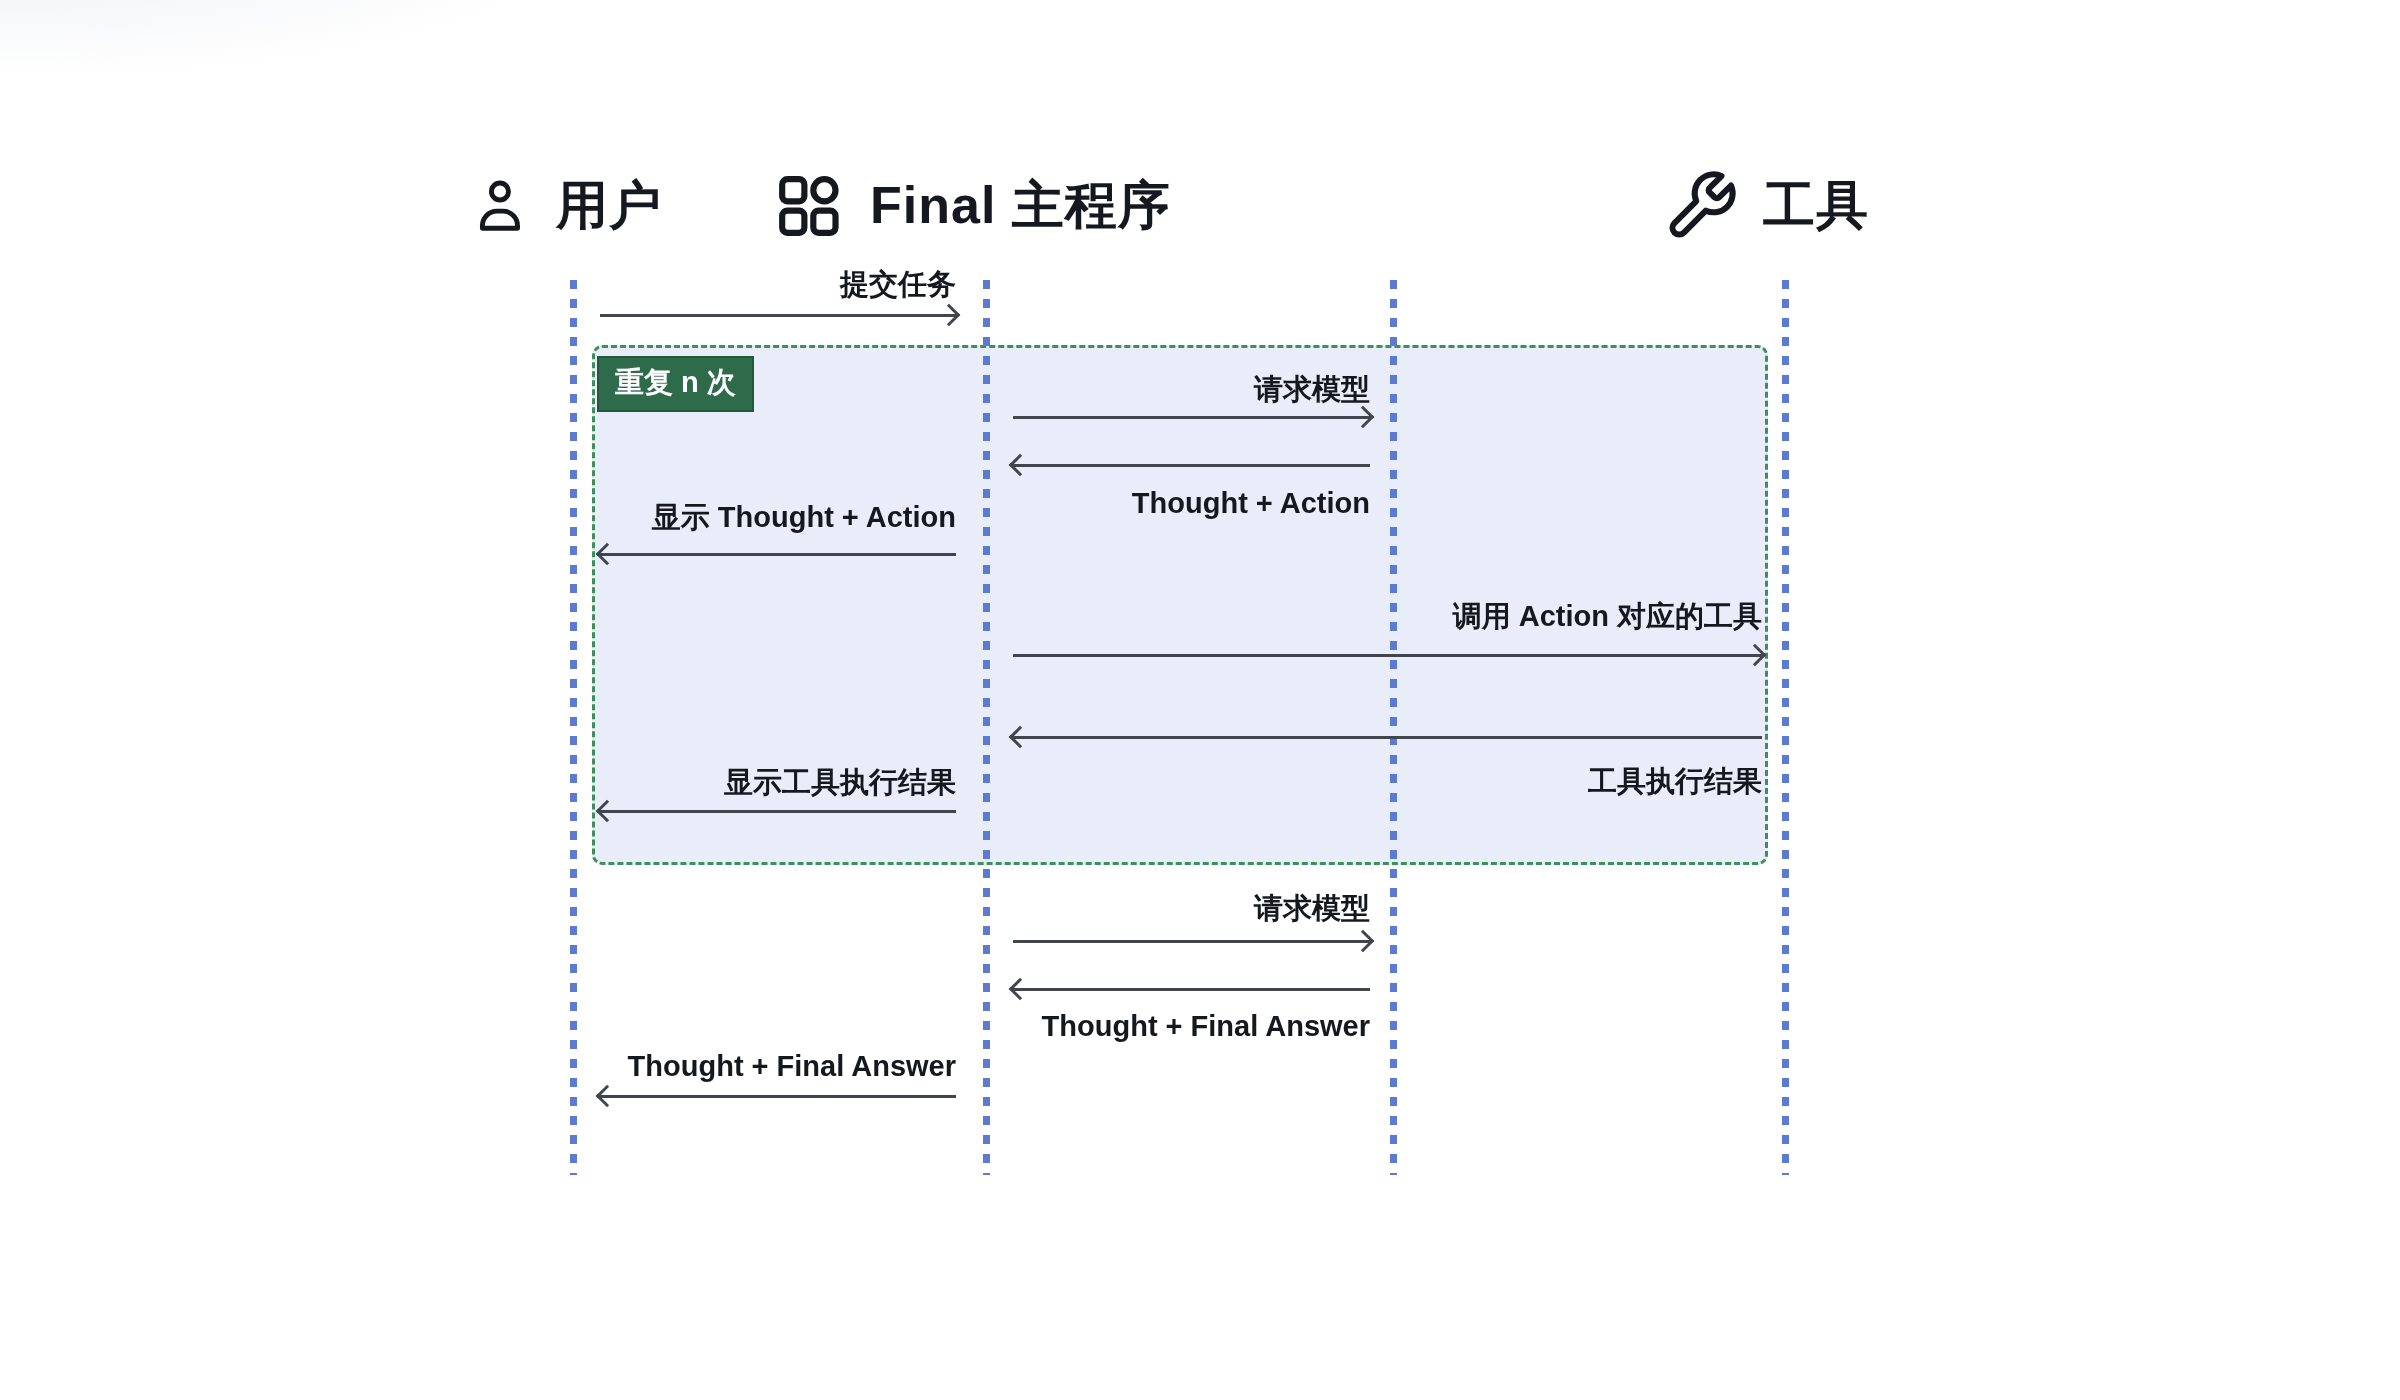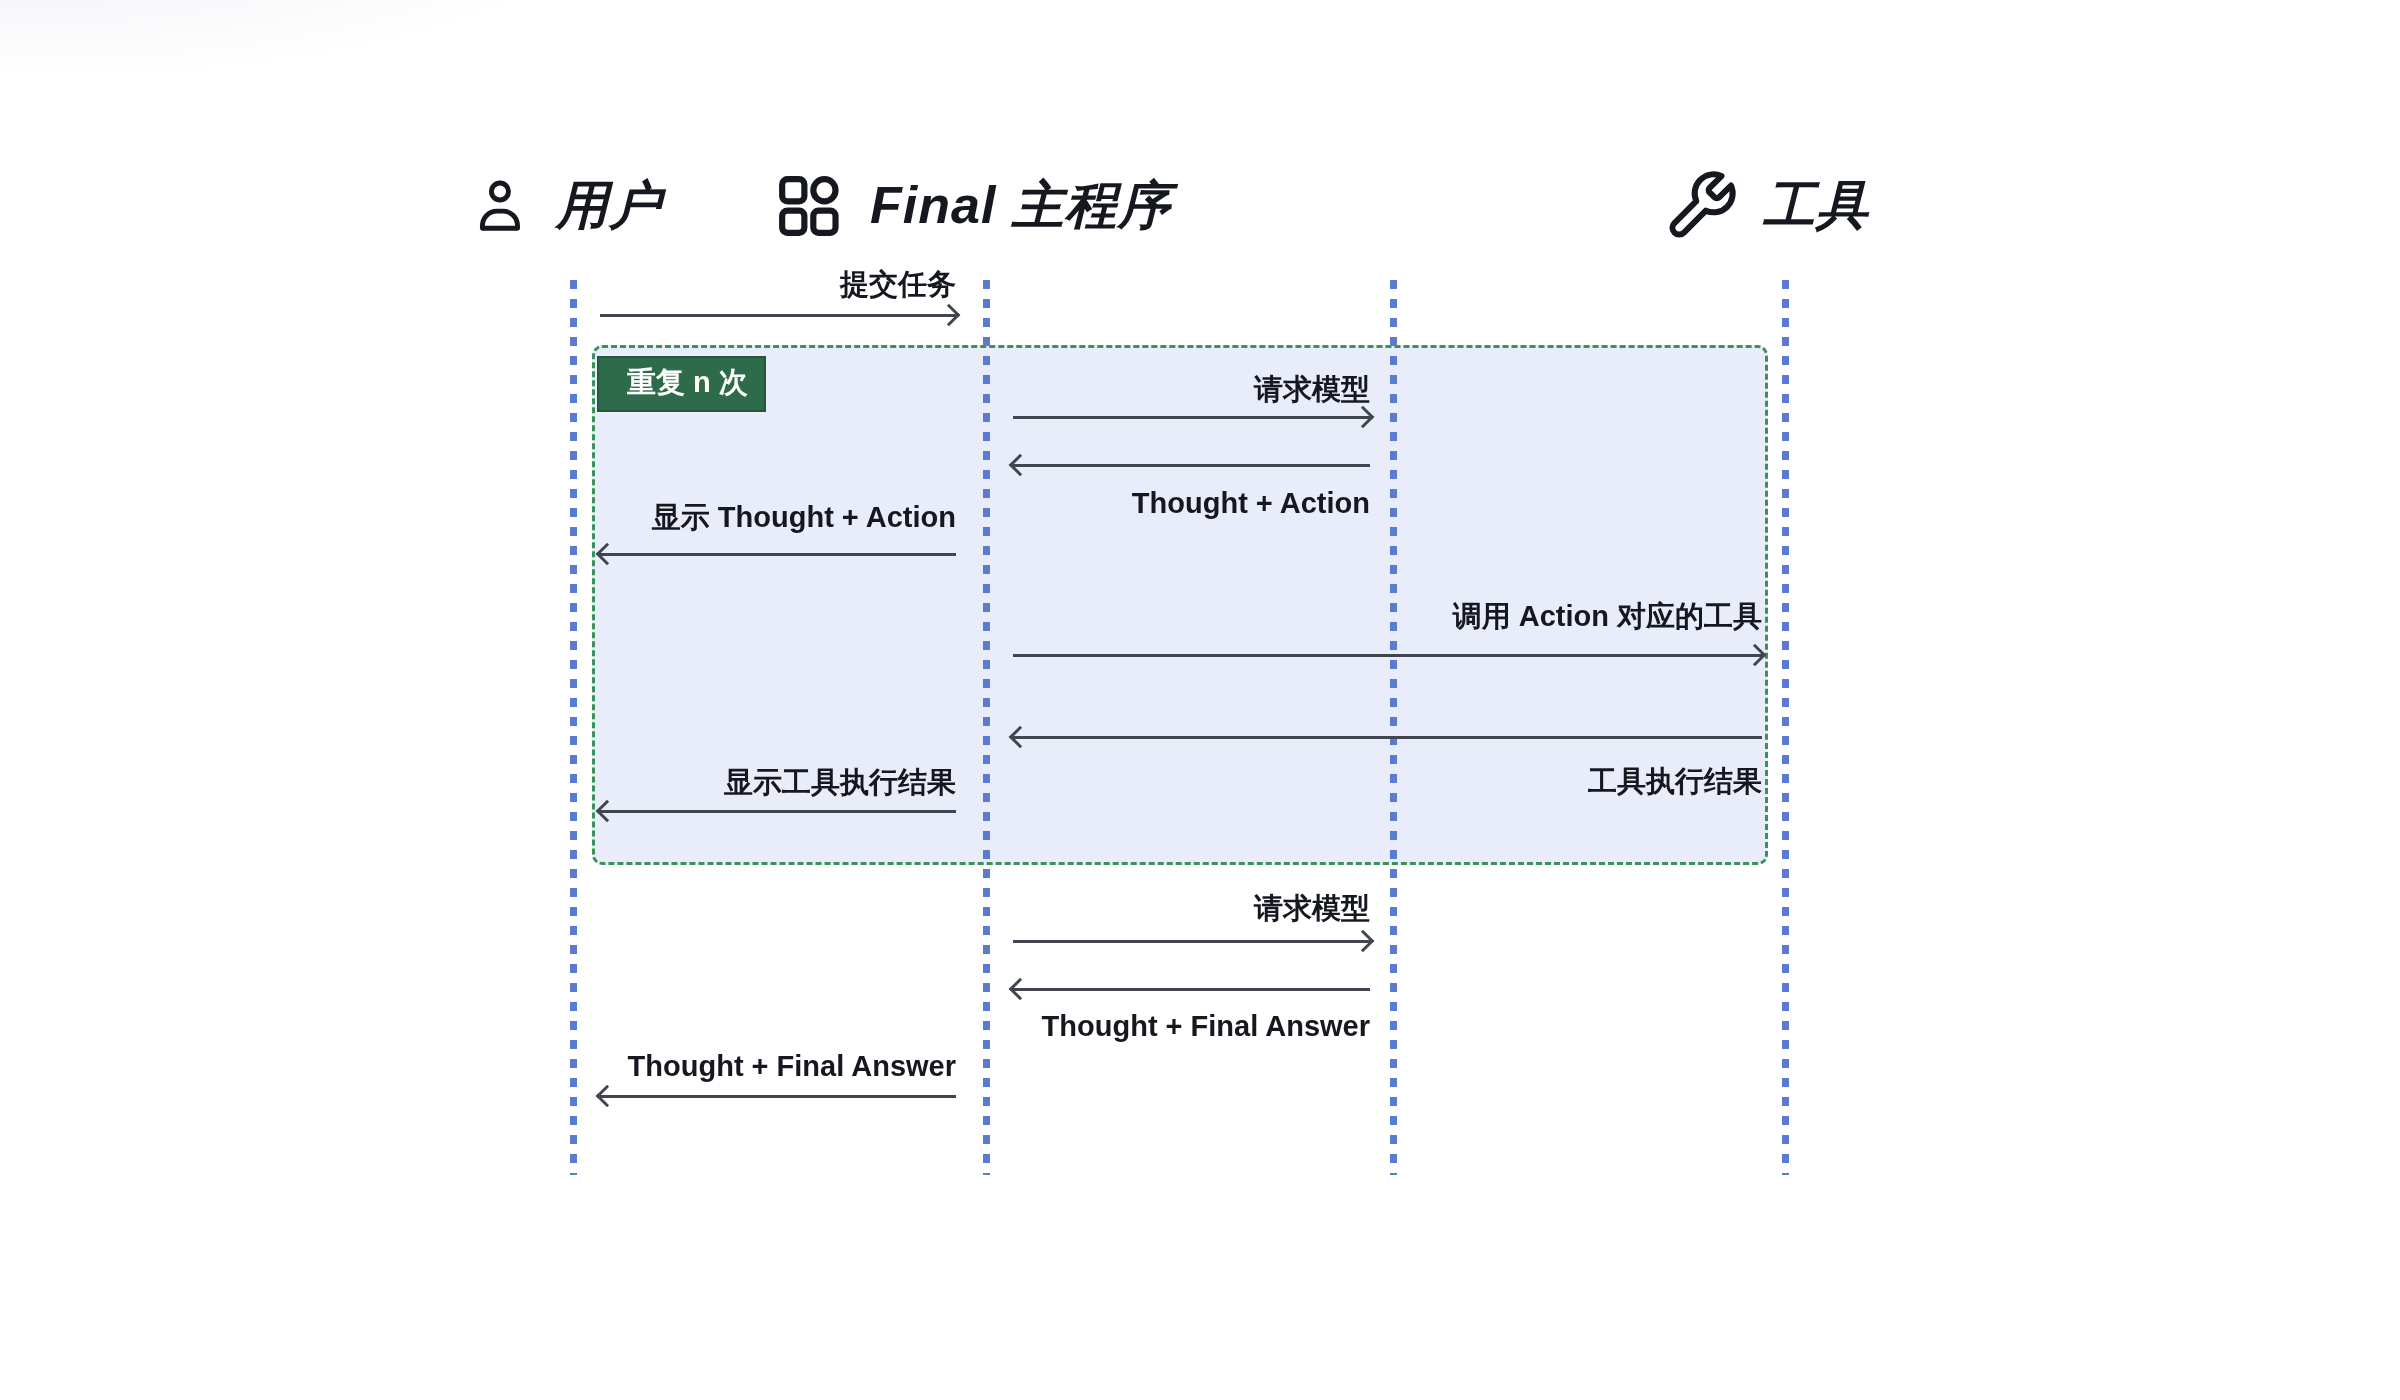--- a/index.html
+++ b/index.html
@@ -33,21 +33,20 @@
     align-items:center;
     gap:24px;
     color:var(--ink);
   }
   .actor svg{display:block;}
   .actor .label{
     font-size:52px;
     font-weight:700;
     white-space:nowrap;
     letter-spacing:1px;
-    font-style:italic;
   }
 
   
   .lifeline{
     position:absolute;
     top:280px;
     width:7px;
     height:895px;
     z-index:2;
     background-image:repeating-linear-gradient(180deg,
@@ -61,21 +60,21 @@
     width:1176px; height:520px;
     background:var(--loop-fill);
     border:3px dashed var(--loop-border);
     border-radius:10px;
     box-sizing:border-box;
     z-index:1;
   }
   .loop-badge{
     position:absolute;
     left:597px; top:356px;
-    padding:5px 16px 7px 28px;
+    padding:5px 16px 7px 16px;
     background:var(--badge-bg);
     border:2px solid var(--badge-border);
     color:#ffffff;
     font-size:29px;
     font-weight:700;
     white-space:nowrap;
     z-index:4;
   }
 
   

